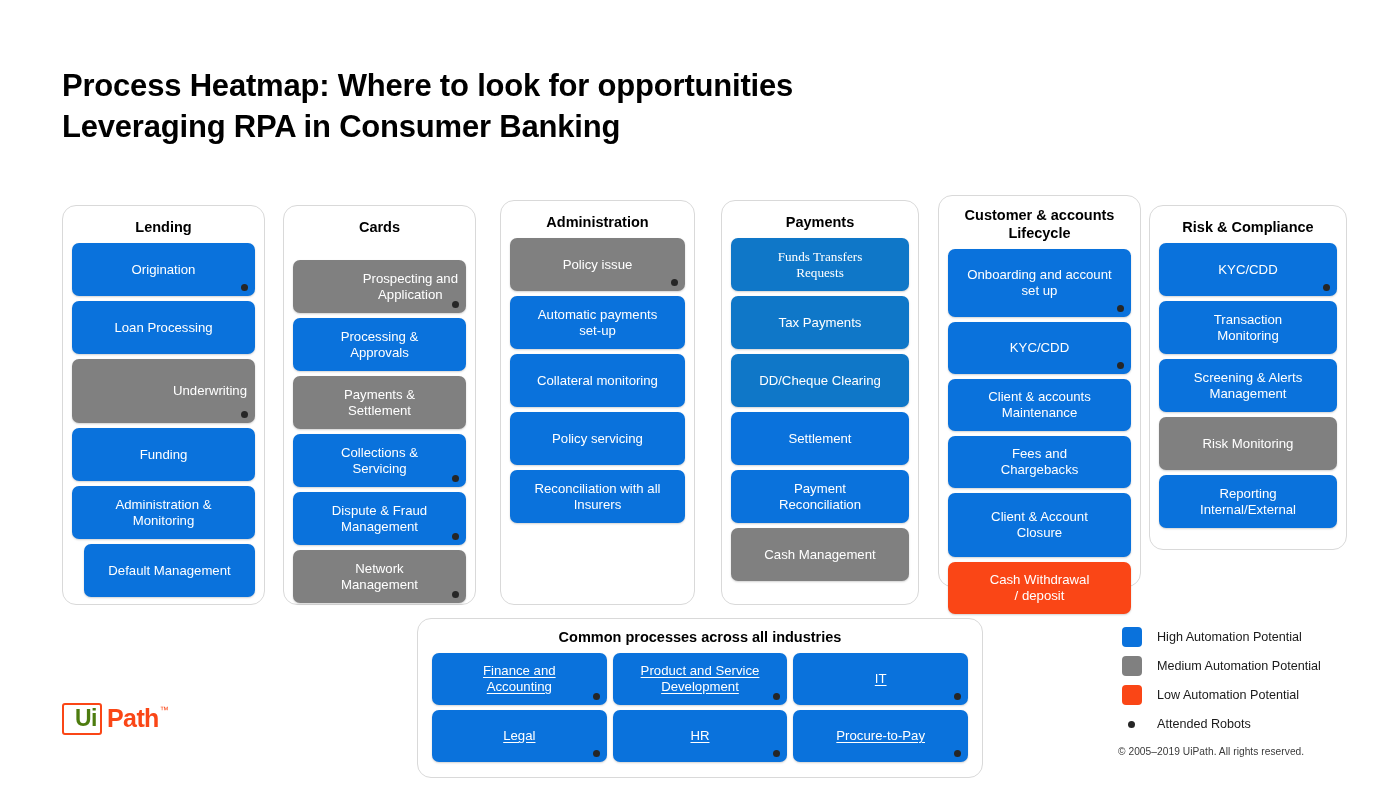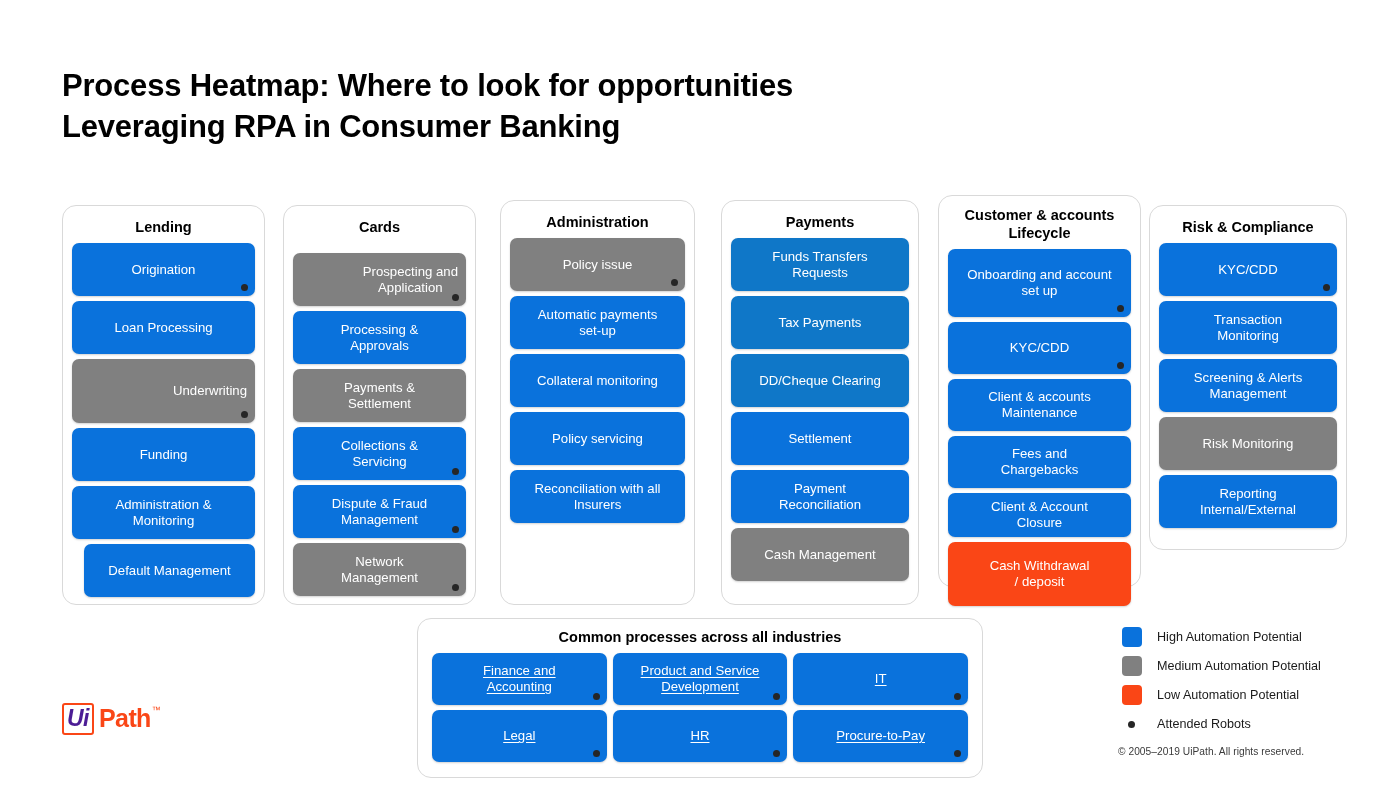--- a/index.html
+++ b/index.html
@@ -181,27 +181,26 @@
     position: absolute;
     left: 62px;
     top: 703px;
     display: flex;
     align-items: flex-start;
     height: 34px;
   }
   #logo-ui {
     border: 2.5px solid #fa4616;
     border-radius: 3px;
-    color: #4c1d95;
+    color: #4d7c0f;
     font-size: 23px;
     font-weight: bold;
     line-height: 25px;
-    padding: 1px 3px 2px 3px;
+    padding: 1px 3px 2px 11px;
     letter-spacing: -0.5px;
-    font-style: italic;
   }
   #logo-path {
     color: #fa4616;
     font-size: 25px;
     font-weight: bold;
     line-height: 30px;
     margin-left: 5px;
     letter-spacing: -0.6px;
   }
   #logo-tm {
@@ -225,21 +224,21 @@
         <div class="proc high" style="height: 53px;"><span class="lbl">Origination</span><span class="dot"></span></div>
         <div class="proc high" style="height: 53px;"><span class="lbl">Loan Processing</span></div>
         <div class="proc medium" style="height: 64px; justify-content: flex-end;"><span class="lbl">Underwriting</span><span class="dot"></span></div>
         <div class="proc high" style="height: 53px;"><span class="lbl">Funding</span></div>
         <div class="proc high" style="height: 53px;"><span class="lbl">Administration &amp;
 Monitoring</span></div>
         <div class="proc high" style="height: 53px; margin-left: 12px;"><span class="lbl">Default Management</span></div>
       </div>
     </div>
     <div class="panel" style="left: 221px; top: 10px; width: 193px; height: 400px;">
-      <div class="panel-title" style="padding-top: 12px; padding-bottom: 17px;">Cards</div>
+      <div class="panel-title" style="padding-top: 12px; padding-bottom: 24px;">Cards</div>
       <div class="panel-items">
         <div class="proc medium" style="height: 53px; justify-content: flex-end;"><span class="lbl">Prospecting and
 Application</span><span class="dot"></span></div>
         <div class="proc high" style="height: 53px;"><span class="lbl">Processing &amp;
 Approvals</span></div>
         <div class="proc medium" style="height: 53px;"><span class="lbl">Payments &amp;
 Settlement</span></div>
         <div class="proc high" style="height: 53px;"><span class="lbl">Collections &amp;
 Servicing</span><span class="dot"></span></div>
         <div class="proc high" style="height: 53px;"><span class="lbl">Dispute &amp; Fraud
@@ -256,44 +255,44 @@
 set-up</span></div>
         <div class="proc high" style="height: 53px;"><span class="lbl">Collateral monitoring</span></div>
         <div class="proc high" style="height: 53px;"><span class="lbl">Policy servicing</span></div>
         <div class="proc high" style="height: 53px;"><span class="lbl">Reconciliation with all
 Insurers</span></div>
       </div>
     </div>
     <div class="panel" style="left: 659px; top: 5px; width: 198px; height: 405px;">
       <div class="panel-title" style="padding-top: 12px; padding-bottom: 7px;">Payments</div>
       <div class="panel-items">
-        <div class="proc high2" style="height: 53px;"><span class="lbl">Funds Transfers
+        <div class="proc high2" style="height: 53px; font-family: Liberation Serif, serif;"><span class="lbl">Funds Transfers
 Requests</span></div>
         <div class="proc high2" style="height: 53px;"><span class="lbl">Tax Payments</span></div>
         <div class="proc high2" style="height: 53px;"><span class="lbl">DD/Cheque Clearing</span></div>
         <div class="proc high" style="height: 53px;"><span class="lbl">Settlement</span></div>
         <div class="proc high" style="height: 53px;"><span class="lbl">Payment
 Reconciliation</span></div>
         <div class="proc medium" style="height: 53px;"><span class="lbl">Cash Management</span></div>
       </div>
     </div>
     <div class="panel" style="left: 876px; top: 0px; width: 203px; height: 392px;">
       <div class="panel-title" style="padding-top: 10px; padding-bottom: 7px;">Customer &amp; accounts
 Lifecycle</div>
       <div class="panel-items">
         <div class="proc high" style="height: 68px;"><span class="lbl">Onboarding and account
 set up</span><span class="dot"></span></div>
         <div class="proc high" style="height: 52px;"><span class="lbl">KYC/CDD</span><span class="dot"></span></div>
         <div class="proc high" style="height: 52px;"><span class="lbl">Client &amp; accounts
 Maintenance</span></div>
         <div class="proc high" style="height: 52px;"><span class="lbl">Fees and
 Chargebacks</span></div>
-        <div class="proc high" style="height: 44px;"><span class="lbl">Client &amp; Account
+        <div class="proc high" style="height: 64px;"><span class="lbl">Client &amp; Account
 Closure</span></div>
-        <div class="proc low" style="height: 64px;"><span class="lbl">Cash Withdrawal
+        <div class="proc low" style="height: 52px;"><span class="lbl">Cash Withdrawal
 / deposit</span></div>
       </div>
     </div>
     <div class="panel" style="left: 1087px; top: 10px; width: 198px; height: 345px;">
       <div class="panel-title" style="padding-top: 12px; padding-bottom: 7px;">Risk &amp; Compliance</div>
       <div class="panel-items">
         <div class="proc high" style="height: 53px;"><span class="lbl">KYC/CDD</span><span class="dot"></span></div>
         <div class="proc high" style="height: 53px;"><span class="lbl">Transaction
 Monitoring</span></div>
         <div class="proc high" style="height: 53px;"><span class="lbl">Screening &amp; Alerts

